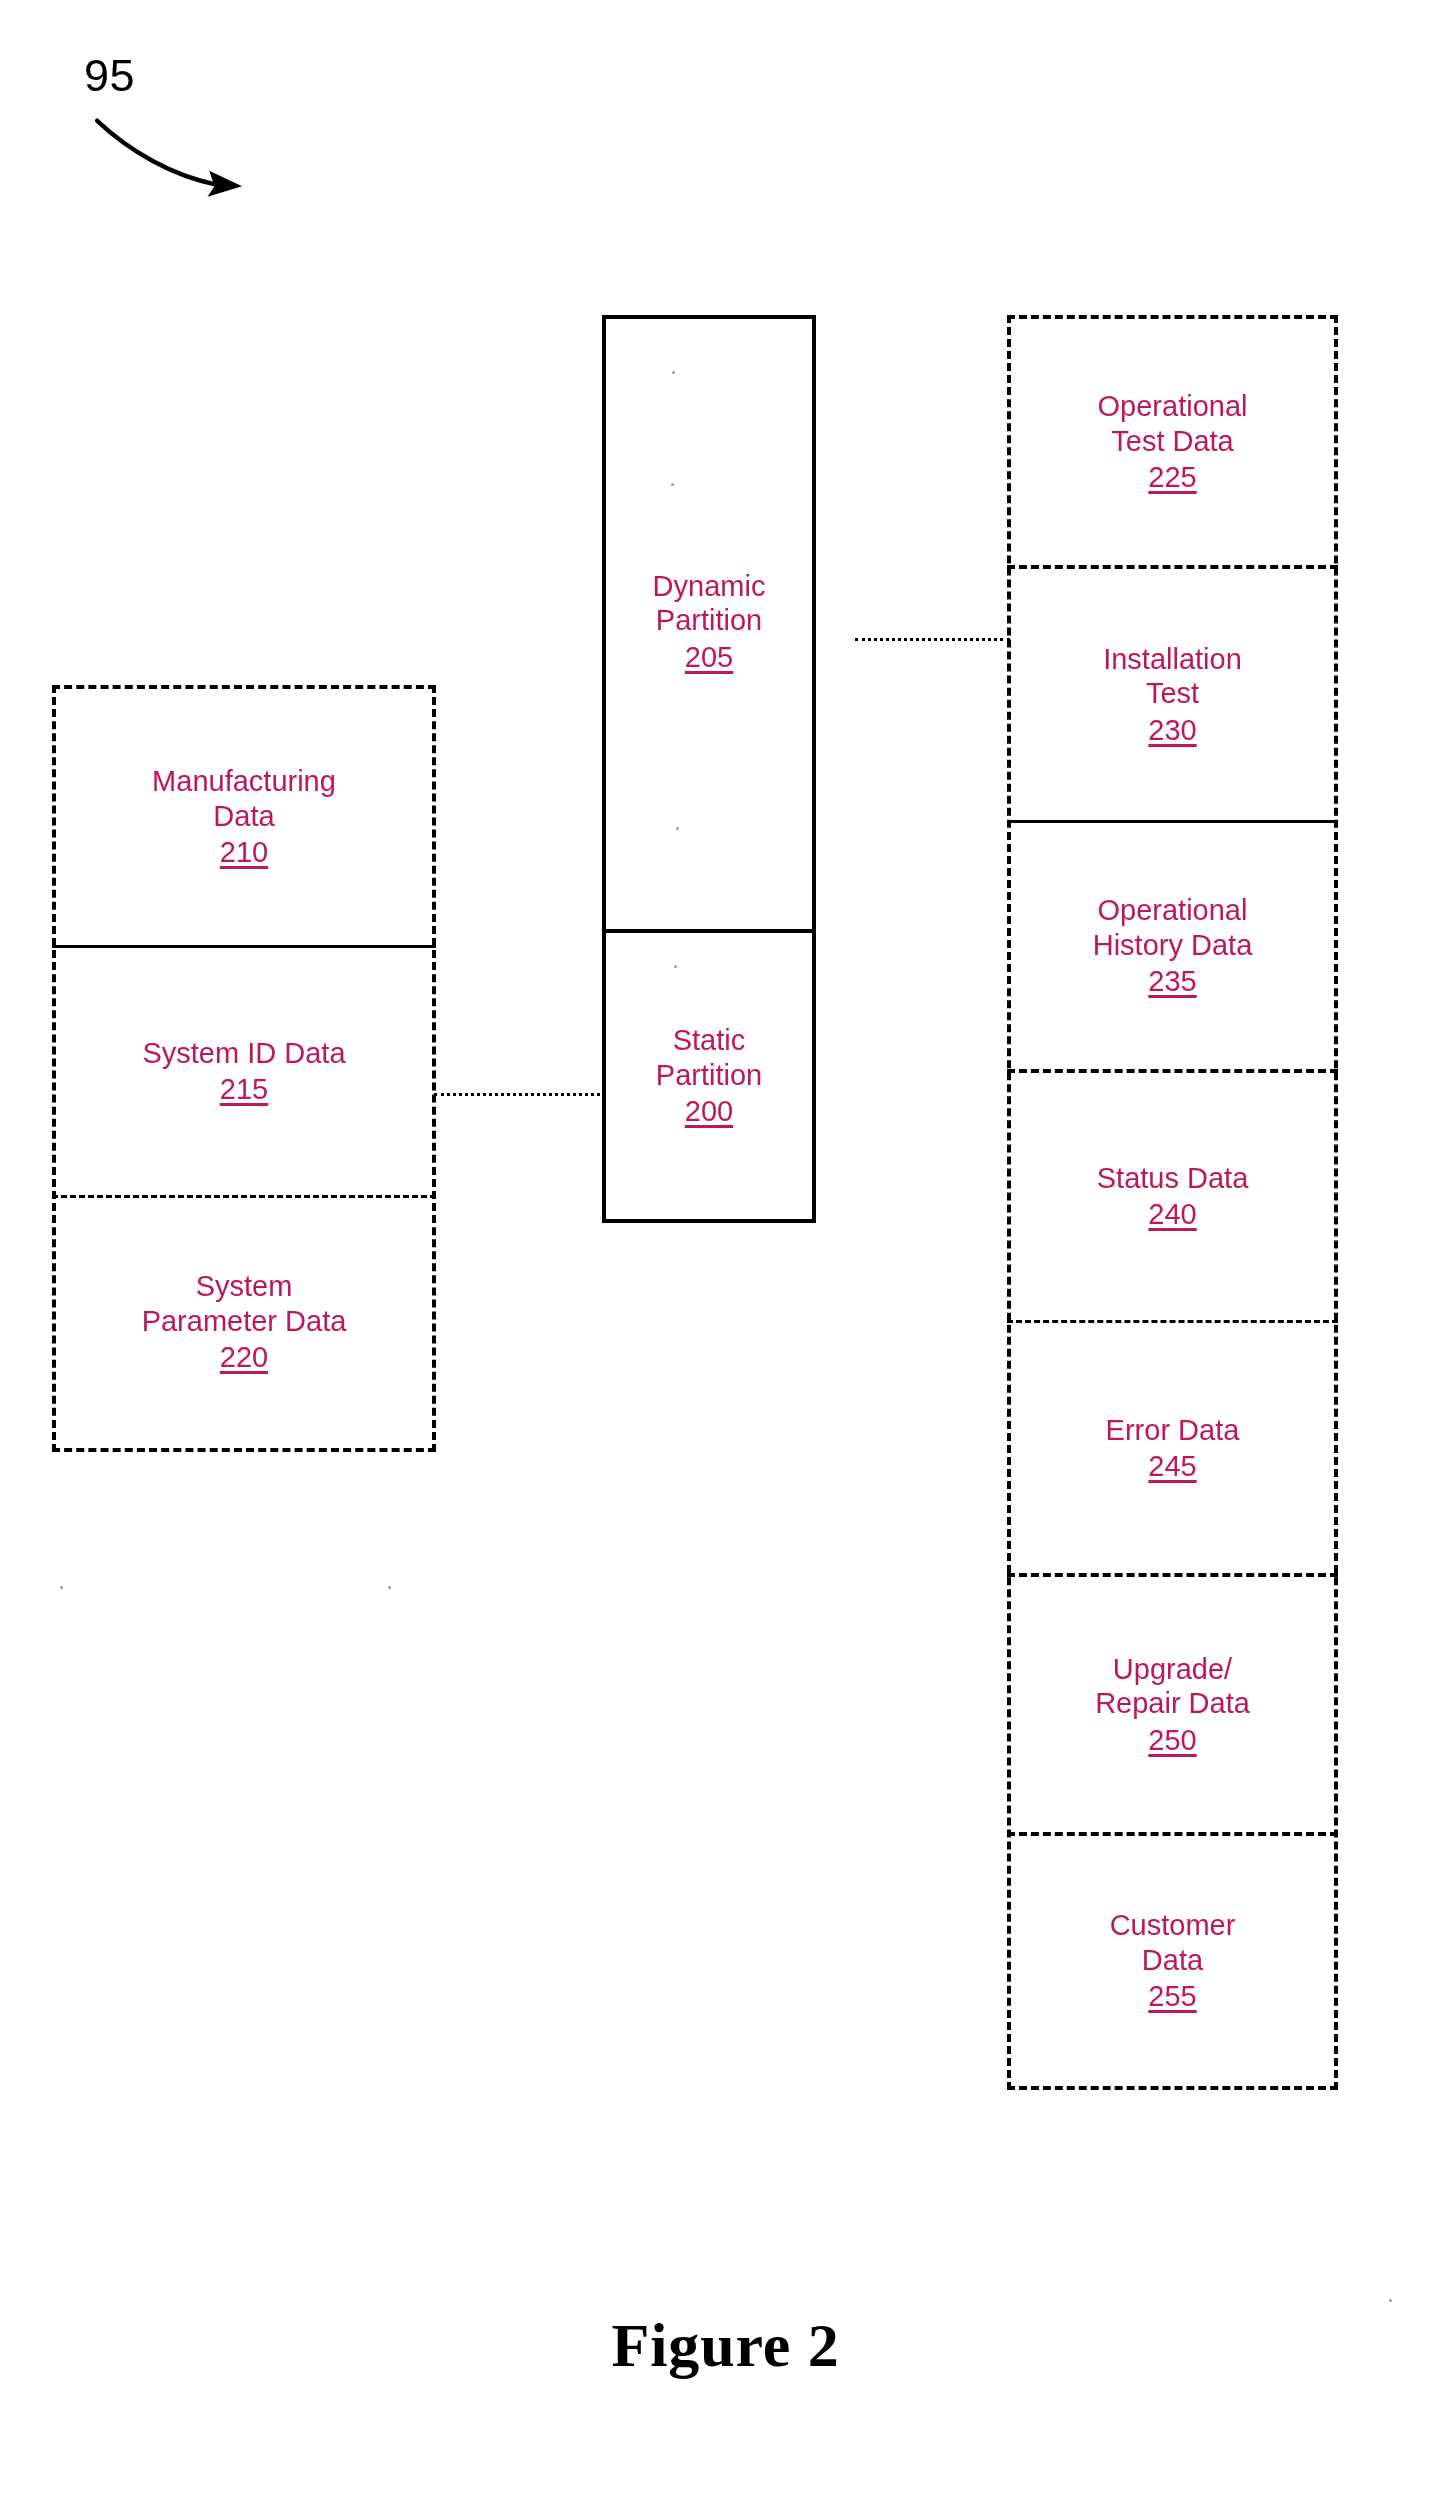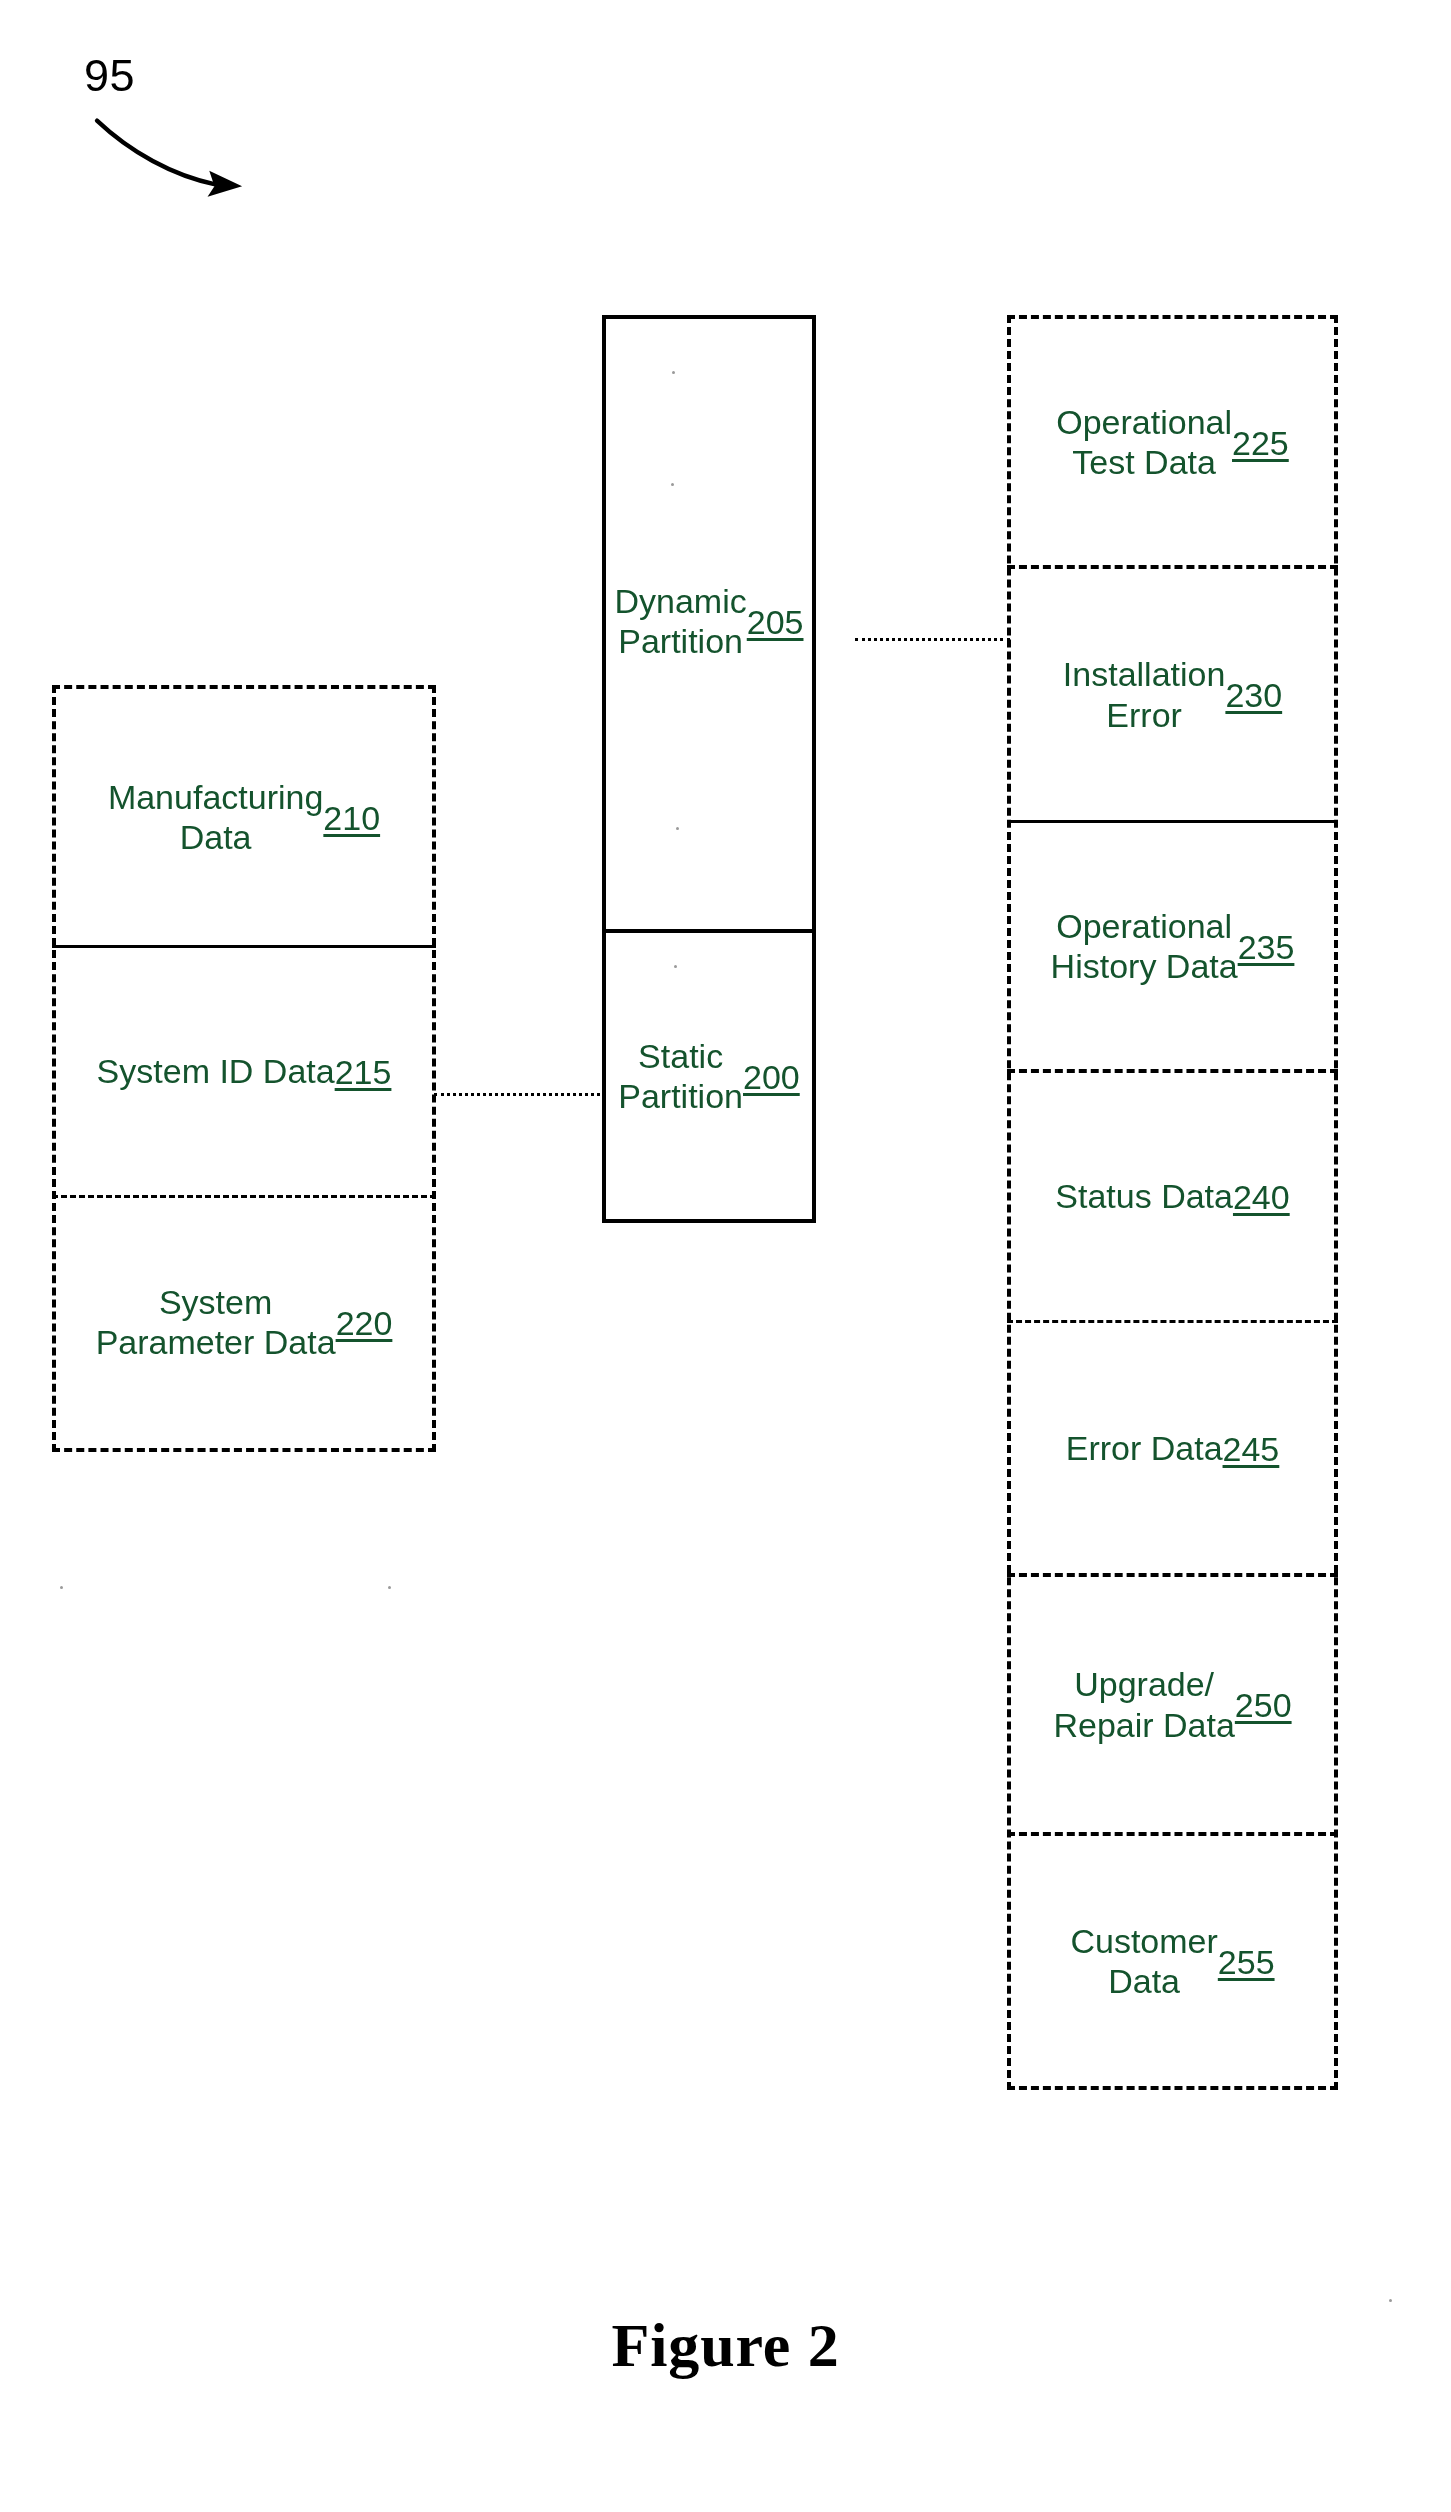--- a/index.html
+++ b/index.html
@@ -34,26 +34,27 @@
     left: 78px;
     top: 112px;
     width: 190px;
     height: 95px;
   }
 
   
   .cell {
     box-sizing: border-box;
     display: flex;
+    flex-direction: column;
     align-items: center;
     justify-content: center;
     text-align: center;
-    font-size: 34px;
+    font-size: 29px;
     line-height: 1.19;
-    color: #14532d;
+    color: #be185d;
   }
   .cell .lbl {
     white-space: pre-line;
   }
   .cell .num {
     text-decoration: underline;
     text-underline-offset: 4.3px;
     text-decoration-thickness: 2.6px;
     margin-top: 1.7px;
   }
@@ -217,21 +218,21 @@
   </div>
 
   <div id="right-group">
     <div id="rg-0" class="cell">
       <div class="lbl">Operational
 Test Data</div>
       <div class="num">225</div>
     </div>
     <div id="rg-1" class="cell">
       <div class="lbl">Installation
-Error</div>
+Test</div>
       <div class="num">230</div>
     </div>
     <div id="rg-2" class="cell">
       <div class="lbl">Operational
 History Data</div>
       <div class="num">235</div>
     </div>
     <div id="rg-3" class="cell">
       <div class="lbl">Status Data</div>
       <div class="num">240</div>

